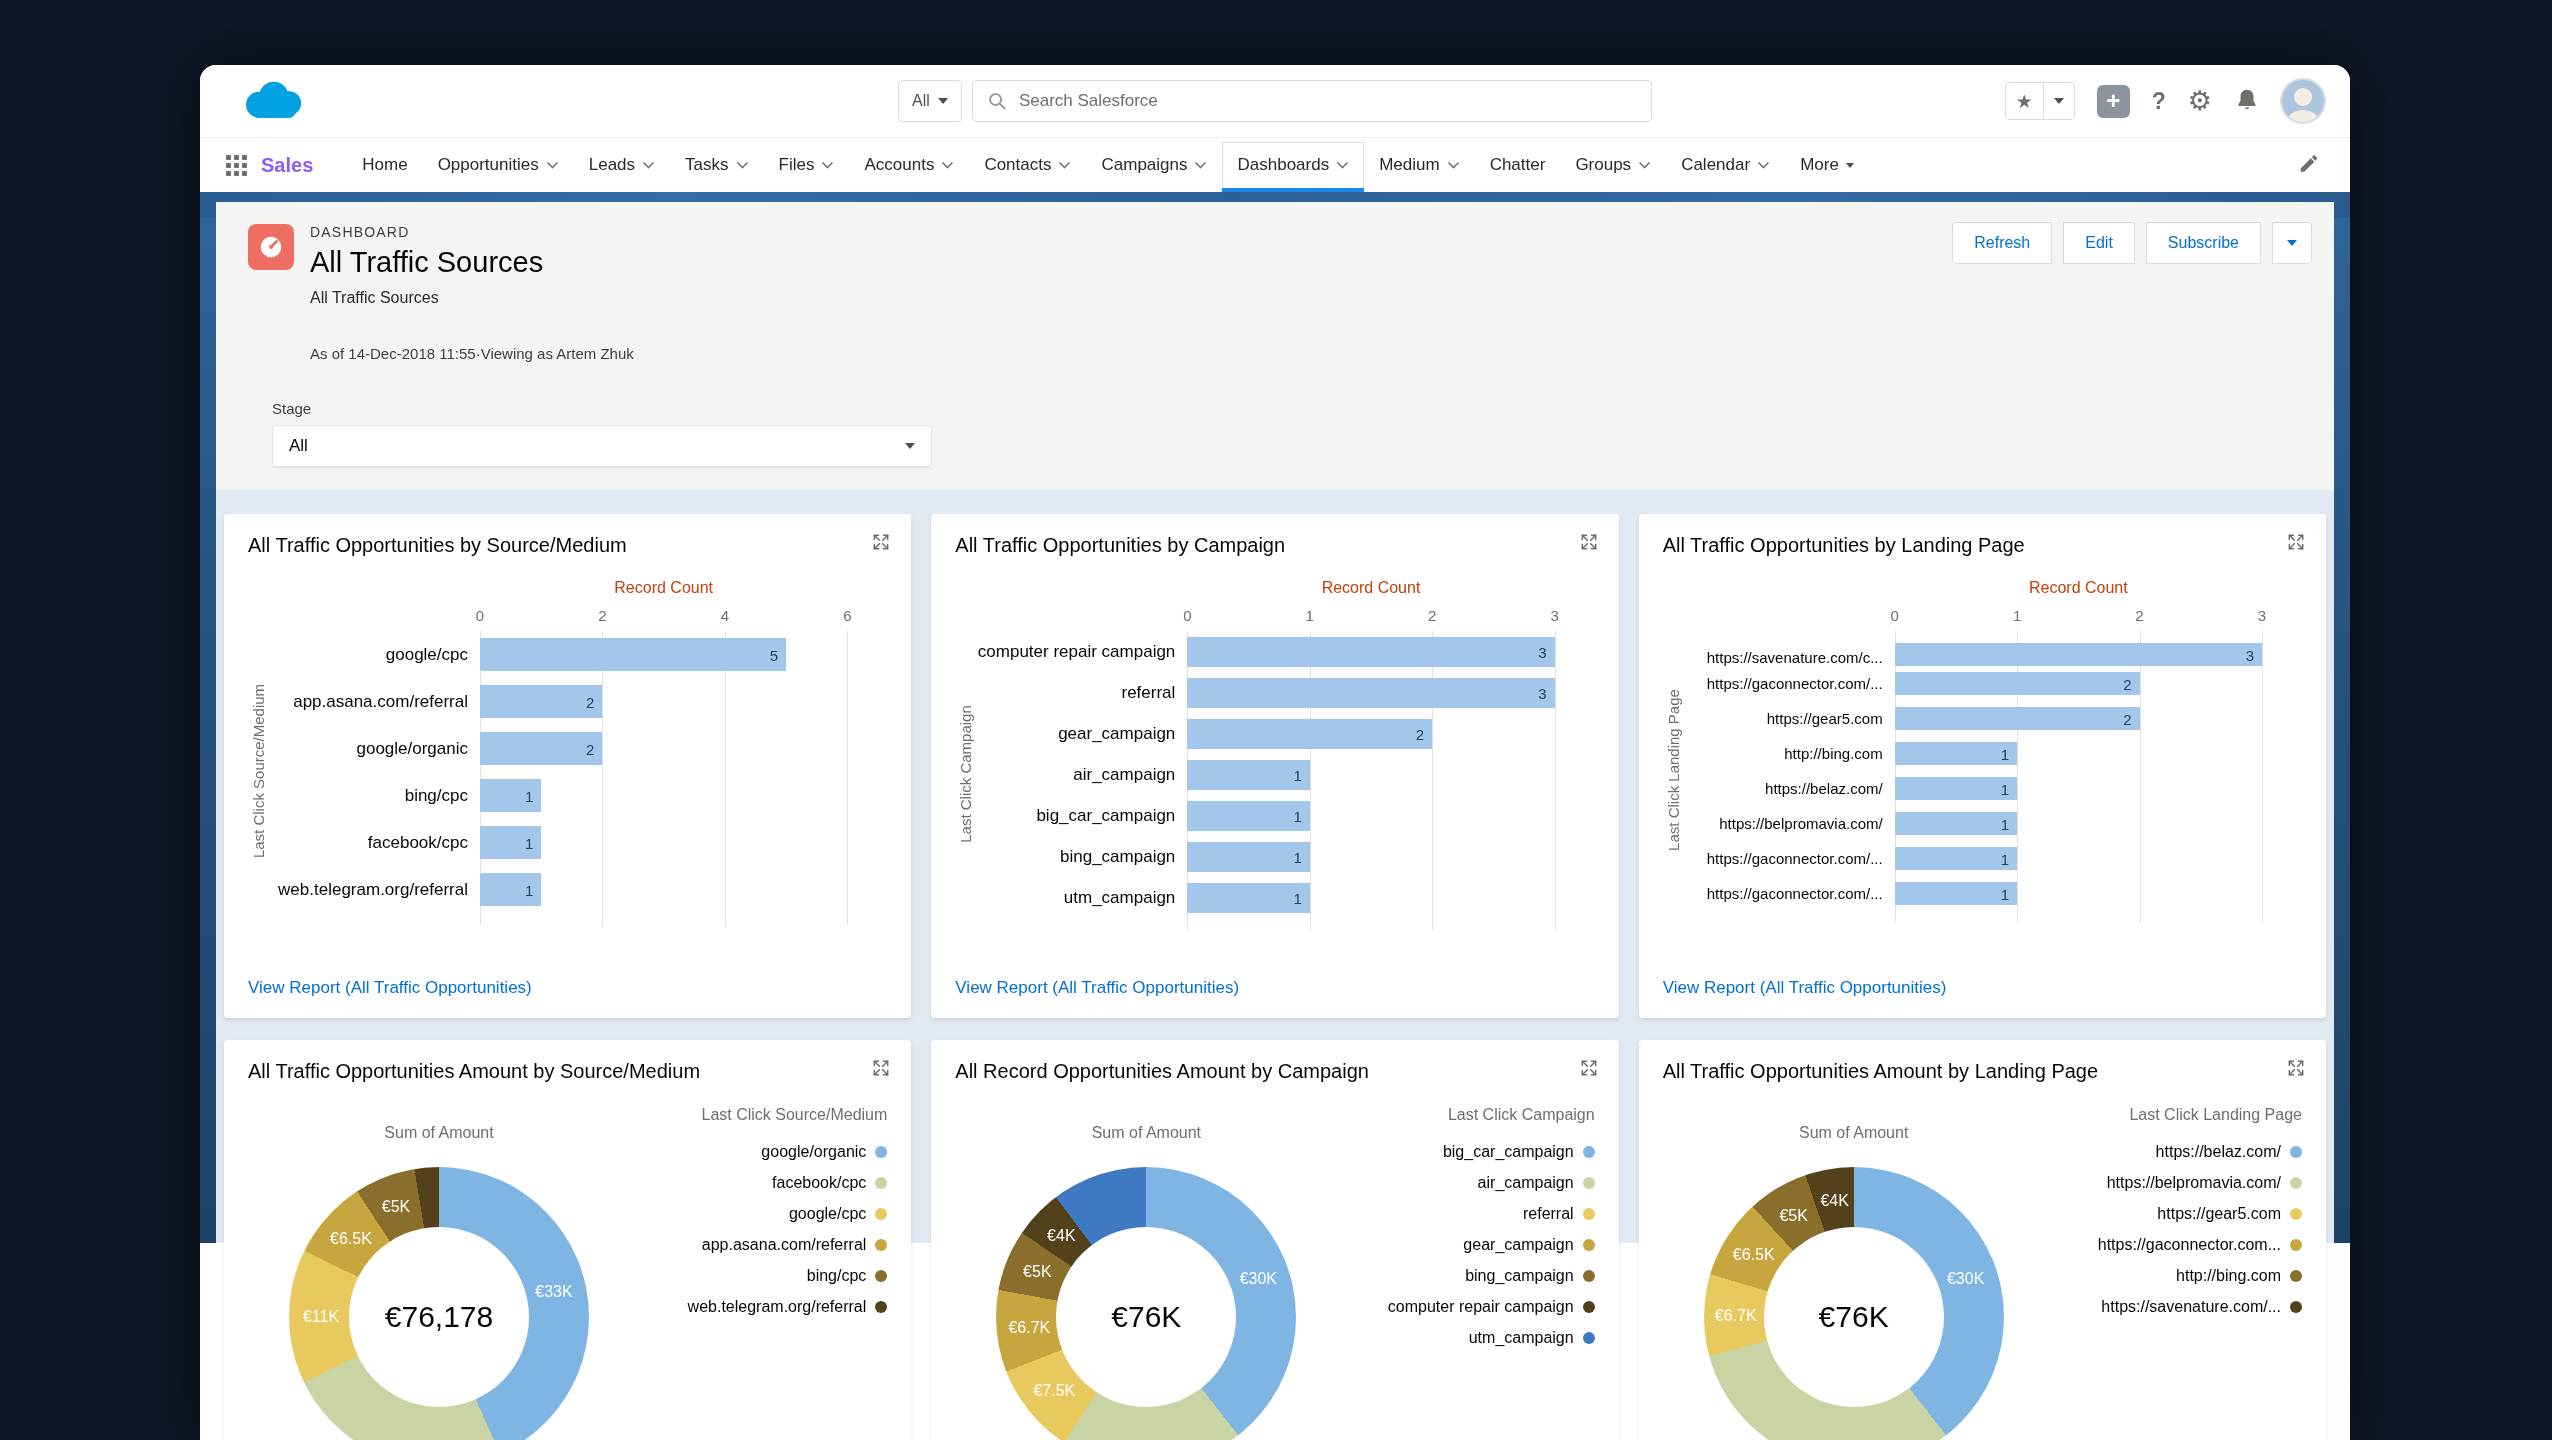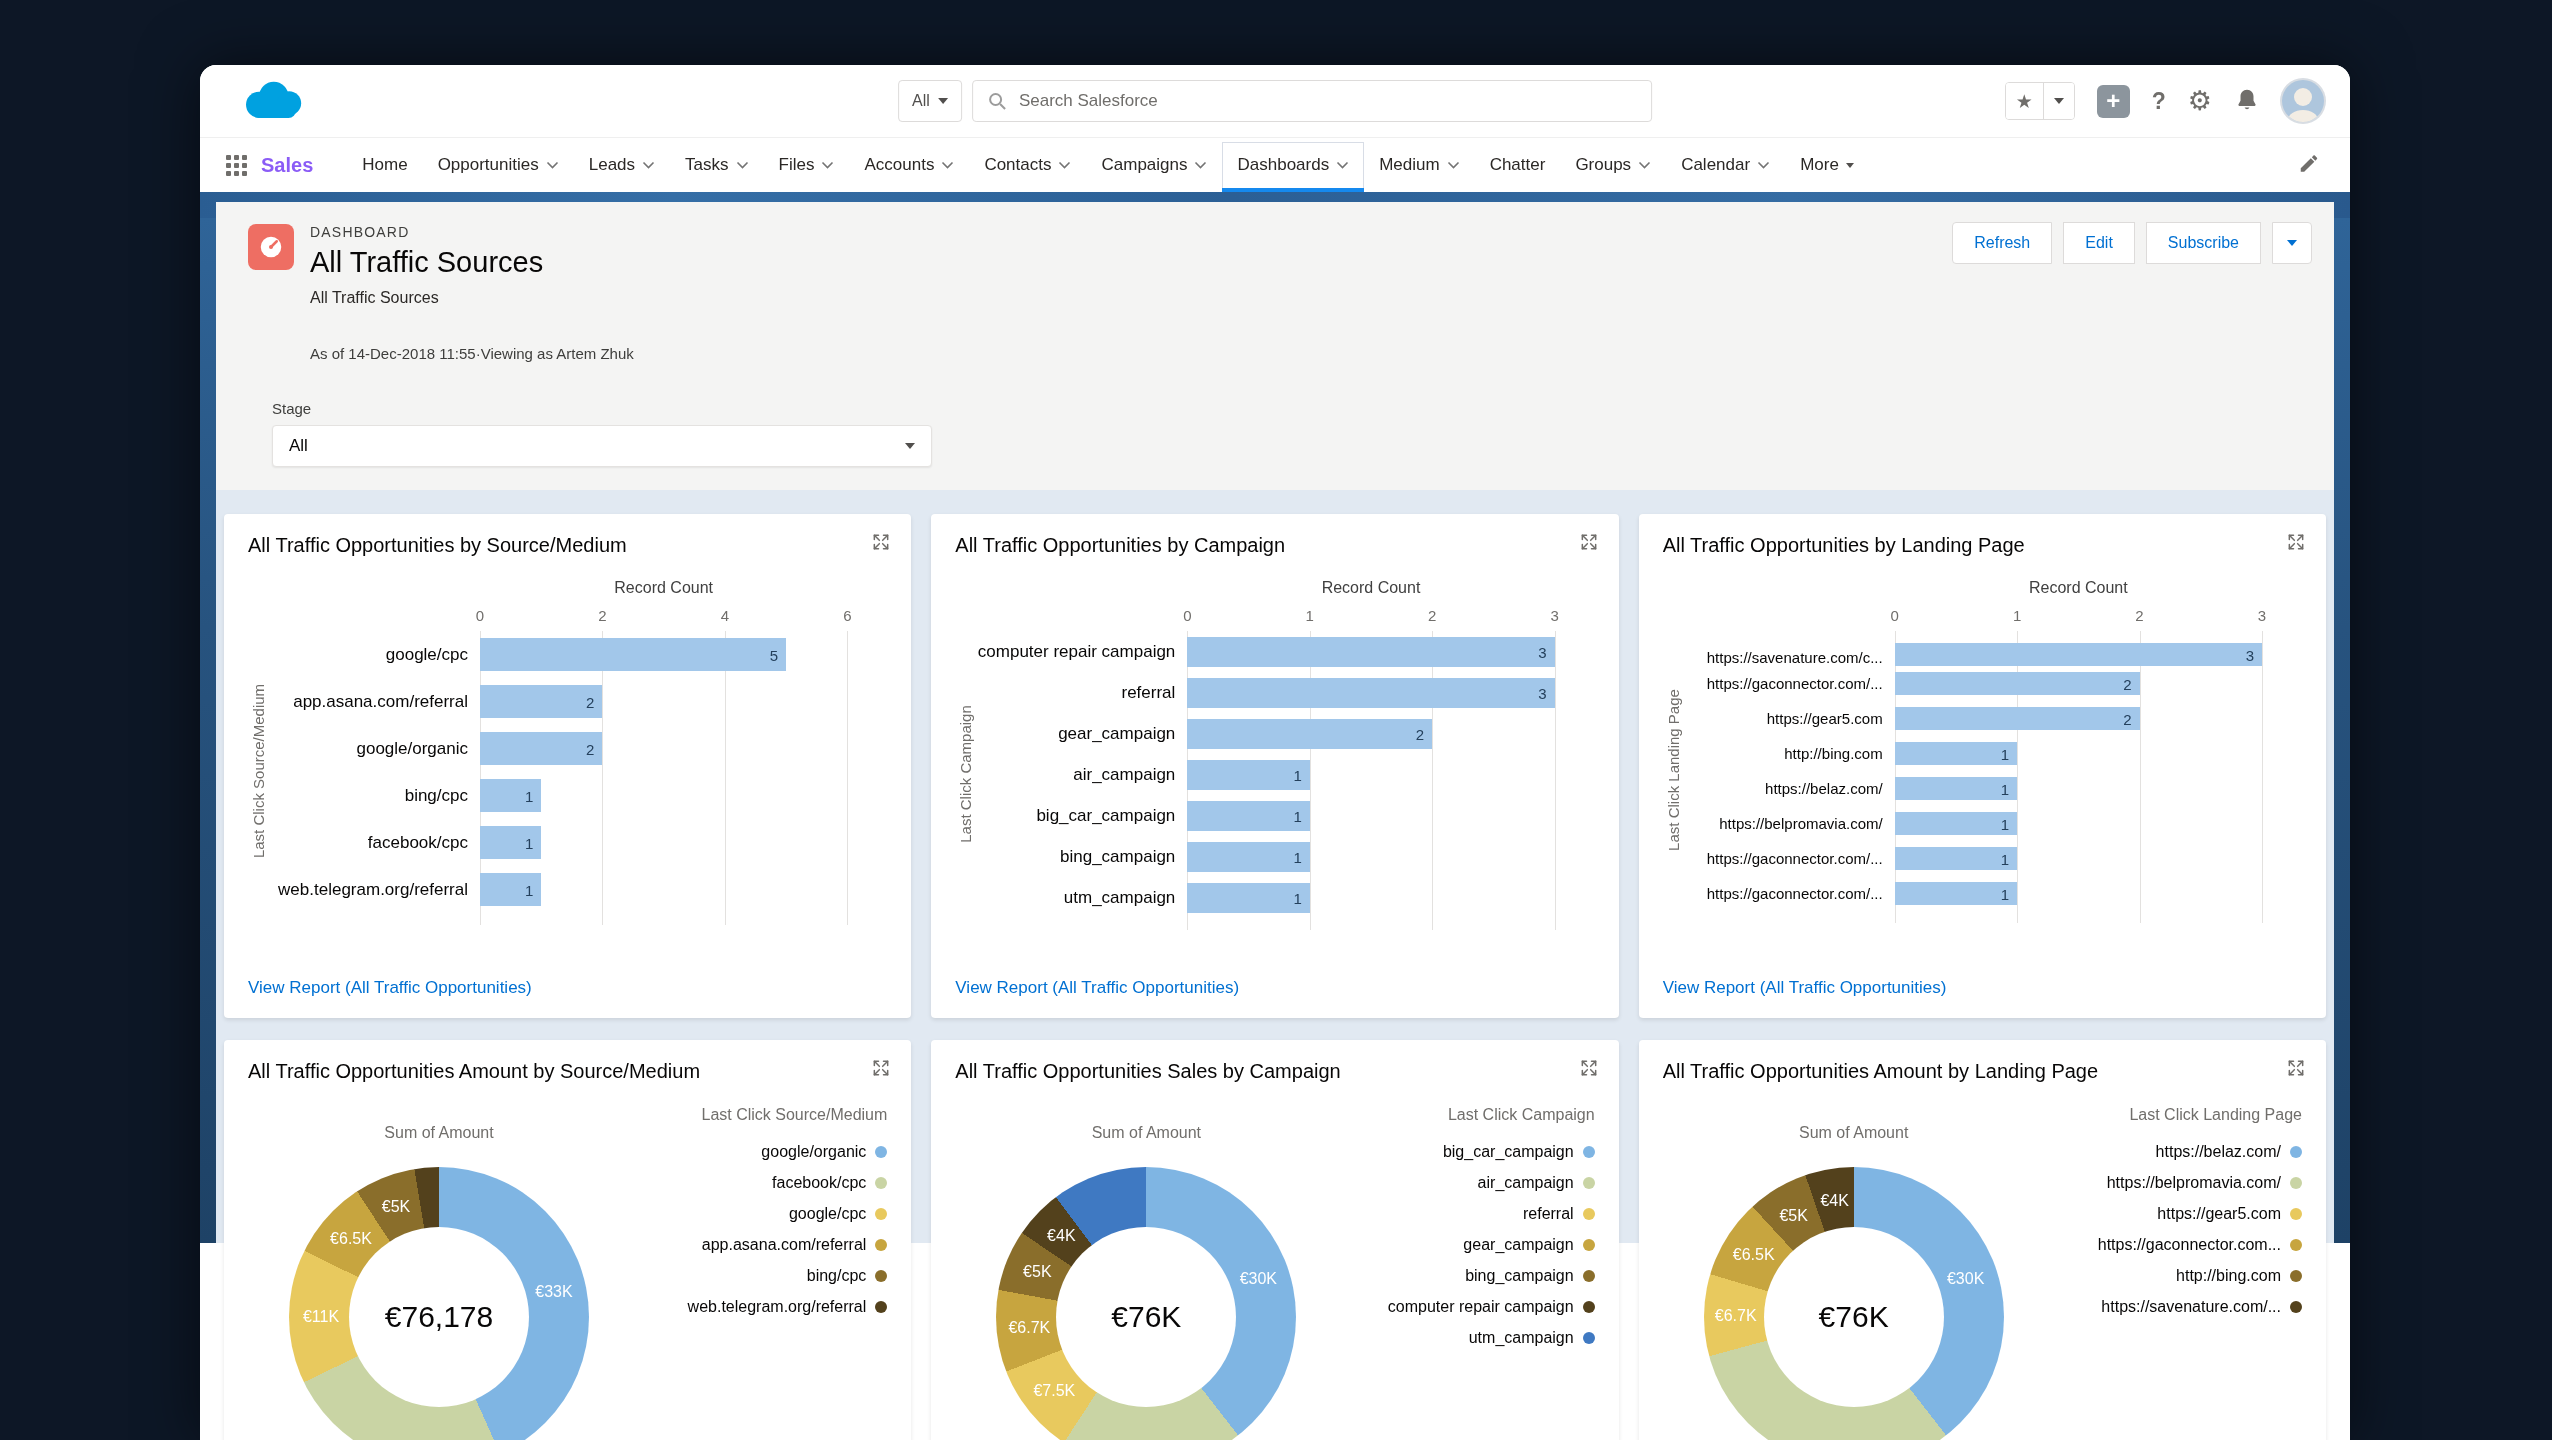--- a/index.html
+++ b/index.html
@@ -84,21 +84,21 @@
   
   .cards{margin:24px 24px 0;display:grid;grid-template-columns:repeat(3,1fr);gap:22px 20px;
     grid-auto-rows:504px;position:relative;}
   .card{background:#fff;border-radius:4px;padding:20px 24px;position:relative;
     box-shadow:0 2px 4px rgba(0,0,0,.10);}
   .card-title{font-size:20px;color:#080707;padding-right:44px;white-space:nowrap;overflow:hidden;}
   .expand{position:absolute;top:18px;right:20px;}
 
   
   .bchart{margin-top:22px;position:relative;}
-  .axis-title{text-align:center;font-size:16px;color:#404040;}
+  .axis-title{text-align:center;font-size:16px;color:#c2410c;}
   .pw{position:relative;padding-bottom:12px;}
   .rot{position:absolute;left:-6px;top:52%;transform:translate(-50%,-50%) rotate(-90deg);
     font-size:15px;color:#706e6b;white-space:nowrap;}
   .grid{position:absolute;top:26px;bottom:0;}
   .gline{position:absolute;top:0;bottom:0;width:1px;background:#e3e1df;}
   .ticks{position:relative;height:26px;font-size:15px;color:#706e6b;}
   .tick{position:absolute;top:2px;transform:translateX(-50%);}
   .brow{display:flex;align-items:center;position:relative;}
   .blabel{text-align:right;padding-right:12px;color:#080707;white-space:nowrap;overflow:hidden;flex:none;}
   .barea{flex:1;position:relative;}
@@ -637,21 +637,21 @@
                 <span class="ldot" style="background: rgb(138, 110, 43);"></span>
               </div>
               <div class="litem">
                 <span class="ltext">web.telegram.org/referral</span>
                 <span class="ldot" style="background: rgb(83, 65, 28);"></span>
               </div>
             </div>
           </div>
         </div>
         <div class="card">
-          <div class="card-title">All Traffic Opportunities Sales by Campaign</div>
+          <div class="card-title">All Record Opportunities Amount by Campaign</div>
           <button class="expand"><svg width="20" height="20" viewBox="0 0 24 24" fill="none" stroke="#706e6b" stroke-width="1.8" stroke-linecap="round" stroke-linejoin="round">
               <path d="M4 9V4h5"></path>
               <path d="M4 4l6 6"></path>
               <path d="M20 9V4h-5"></path>
               <path d="M20 4l-6 6"></path>
               <path d="M4 15v5h5"></path>
               <path d="M4 20l6-6"></path>
               <path d="M20 15v5h-5"></path>
               <path d="M20 20l-6-6"></path>
             </svg></button>

